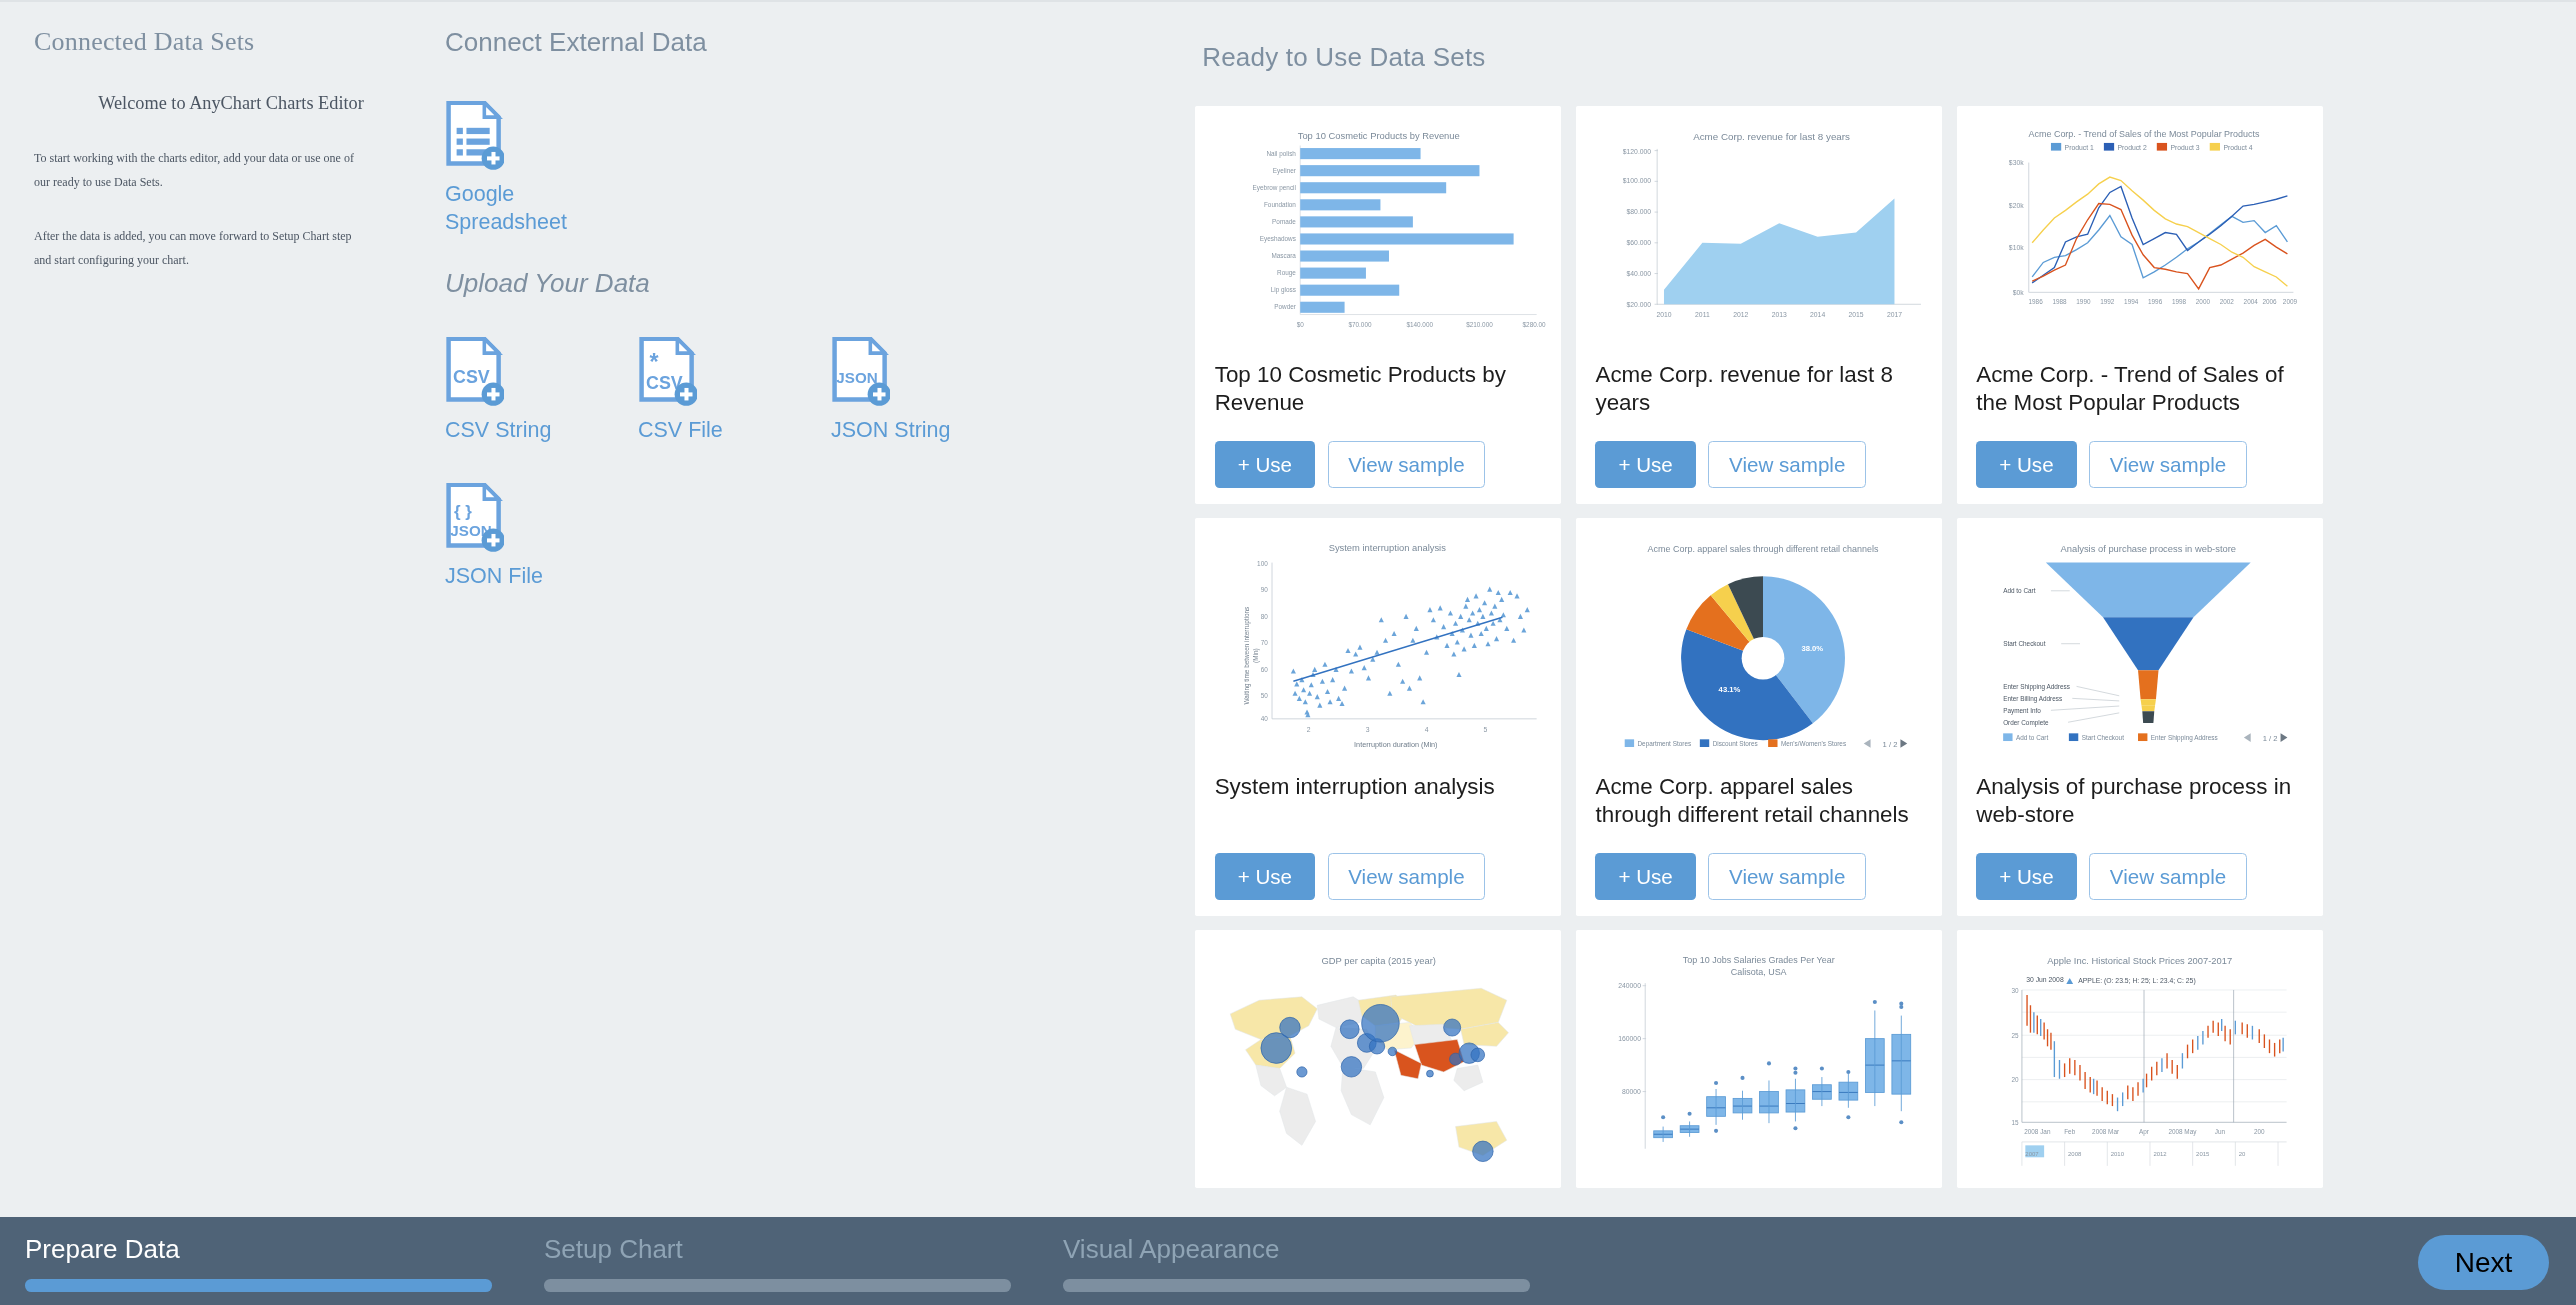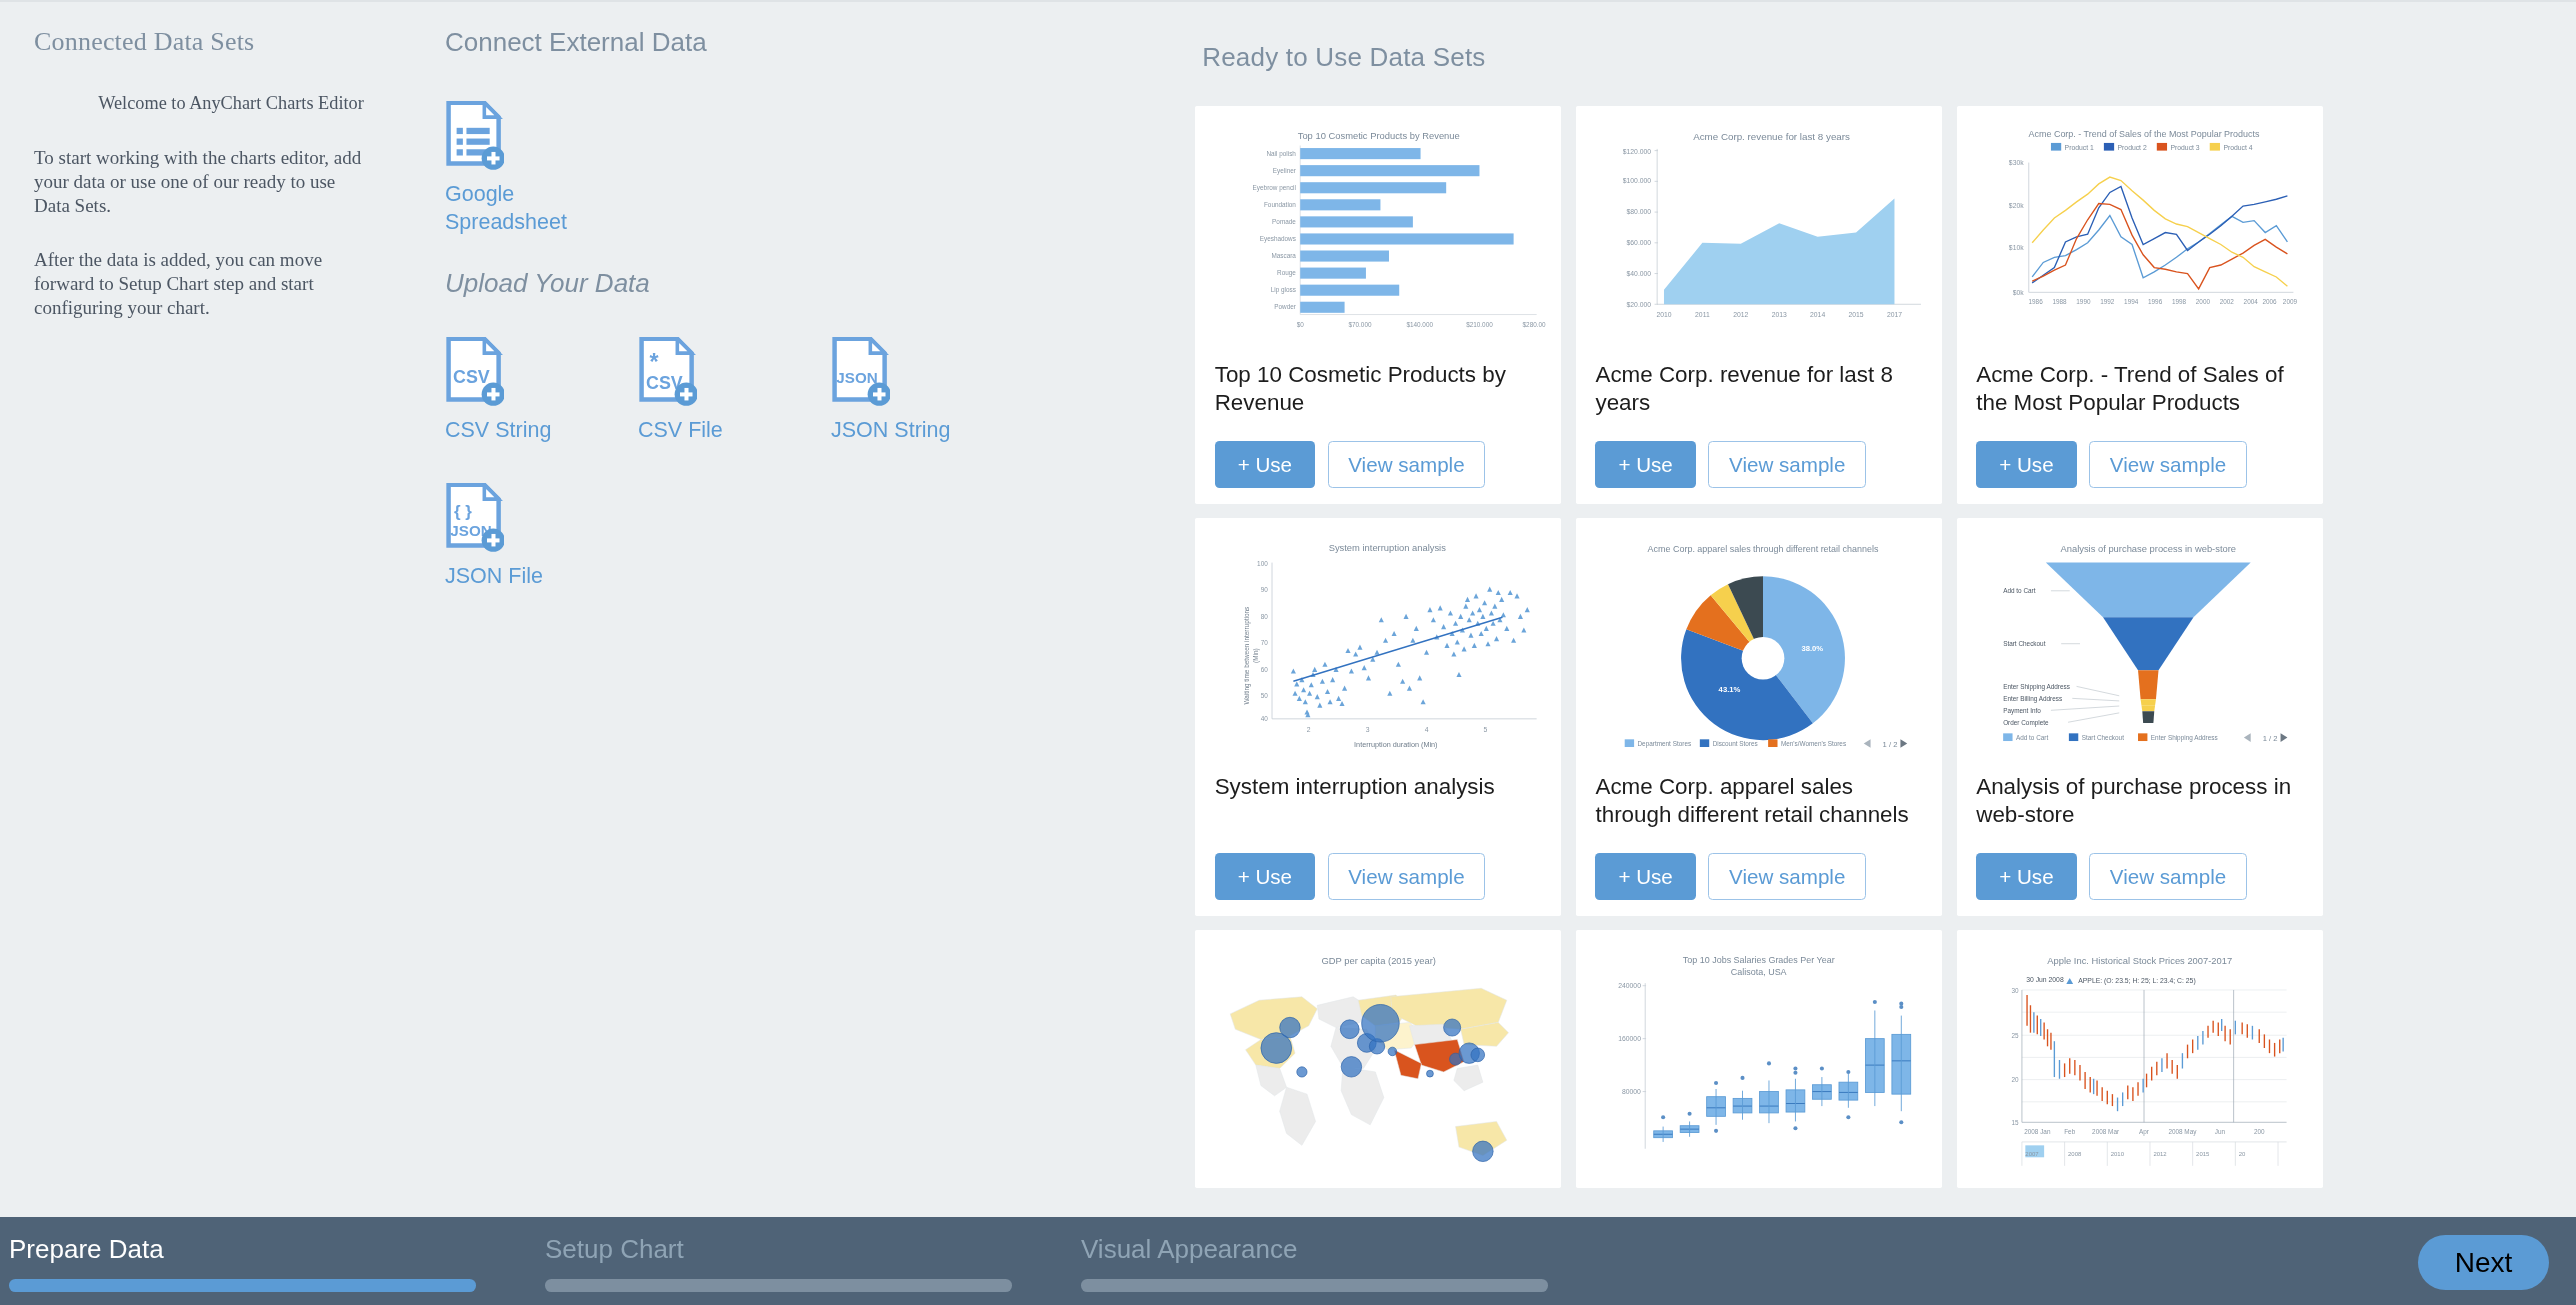--- a/index.html
+++ b/index.html
@@ -14,21 +14,21 @@
 
   
   .col-left { position: absolute; left: 34px; top: 27px; width: 394px; font-family: Liberation Serif, serif; }
   .section-title {
     font-size: 26px; color: #7e8fa0; font-weight: 400; letter-spacing: 0.2px;
     line-height: 30px;
   }
   .welcome-head {
     margin-top: 34px; font-size: 18.3px; color: #4c5663; line-height: 25px; text-align: center;
   }
-  .para { margin-top: 30px; font-size: 19px; color: #4c5663; line-height: 24px; max-width: 331px; }
+  .para { margin-top: 30px; font-size: 12px; color: #4c5663; line-height: 24px; max-width: 331px; }
 
   
   .col-mid { position: absolute; left: 445px; top: 27px; width: 698px; }
   .mid-title { font-size: 26px; color: #7e8fa0; font-weight: 400; }
   .icon-row { display: flex; gap: 0px; }
   .icon-tile { width: 193px; padding-top: 9px; }
   .icon-label { color: #5b9bd5; font-size: 21.5px; line-height: 28px; margin-top: 9px; }
   .file-ico { width: 59px; height: 70px; position: relative; }
   .file-ico svg { display:block; }
 
@@ -73,21 +73,21 @@
   }
 
   
   .card.partial .card-thumb { height: 242px; }
 
   
   .footer {
     position: absolute; left: 0; bottom: 0; width: 2576px; height: 89px;
     background: #4f6377;
   }
-  .steps { position: absolute; left: 9px; top: 16px; display: flex; gap: 17px; }
+  .steps { position: absolute; left: 25px; top: 16px; display: flex; }
   .step { width: 519px; }
   .step-label { font-size: 26px; line-height: 32px; }
   .step.active .step-label { color: #ffffff; }
   .step.idle .step-label { color: #8fa4b5; }
   .step-bar { height: 12.5px; border-radius: 6.3px; margin-top: 14.3px; width: 467px; }
   .step.active .step-bar { background: #5b9bd5; }
   .step.idle .step-bar { background: #7d8fa0; }
   .btn-next {
     position: absolute; right: 27px; top: 18px;
     background: #5b9bd5; color: #000000; border: none; border-radius: 30px;

